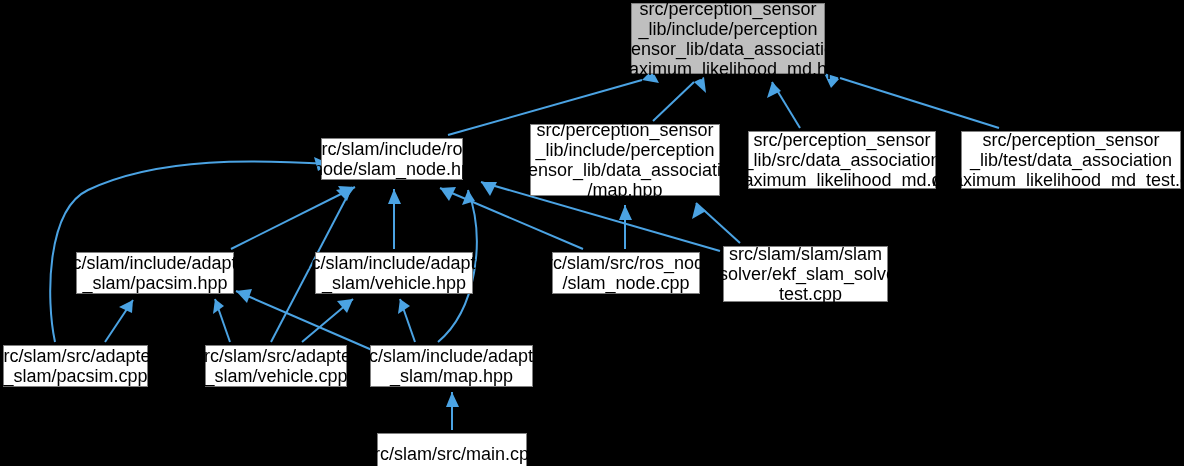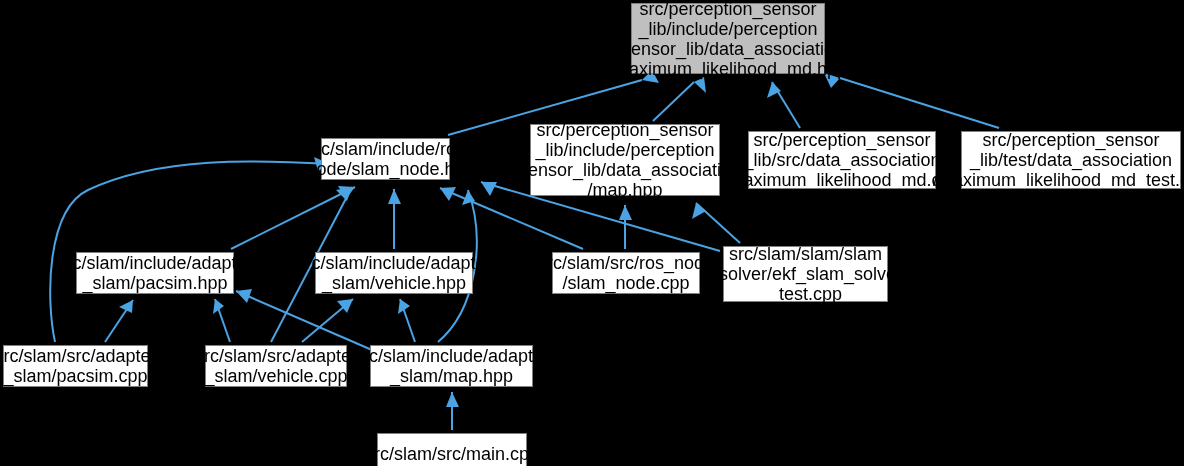--- a/index.html
+++ b/index.html
@@ -95,21 +95,21 @@
       <path d="M 720 251 L 481 182" class="edge-path" stroke="#4ba3e3"></path>
       <polygon points="481,182 490,196 497,182" class="edge-head" fill="#4ba3e3"></polygon>
       <path d="M 740 243 L 696 203" class="edge-path" stroke="#4ba3e3"></path>
       <polygon points="696,203 692,219 706,211" class="edge-head" fill="#4ba3e3"></polygon>
     </svg>
   <div id="nodes-layer">
       <div class="node highlight" style="left: 631px; top: 3px; width: 194px; height: 71px; border-color: rgb(128, 128, 128); background: rgb(191, 191, 191);">src/perception_sensor
 _lib/include/perception
 _sensor_lib/data_association
 /maximum_likelihood_md.hpp</div>
-      <div class="node" style="left: 321px; top: 138px; width: 129px; height: 42px; border-color: rgb(128, 128, 128); background: rgb(255, 255, 255);">src/slam/include/ros
+      <div class="node" style="left: 321px; top: 138px; width: 142px; height: 42px; border-color: rgb(128, 128, 128); background: rgb(255, 255, 255);">src/slam/include/ros
 _node/slam_node.hpp</div>
       <div class="node" style="left: 530px; top: 124px; width: 190px; height: 72px; border-color: rgb(128, 128, 128); background: rgb(255, 255, 255);">src/perception_sensor
 _lib/include/perception
 _sensor_lib/data_association
 /map.hpp</div>
       <div class="node" style="left: 748px; top: 131px; width: 188px; height: 58px; border-color: rgb(128, 128, 128); background: rgb(255, 255, 255);">src/perception_sensor
 _lib/src/data_association
 /maximum_likelihood_md.cpp</div>
       <div class="node" style="left: 961px; top: 131px; width: 220px; height: 58px; border-color: rgb(128, 128, 128); background: rgb(255, 255, 255);">src/perception_sensor
 _lib/test/data_association

